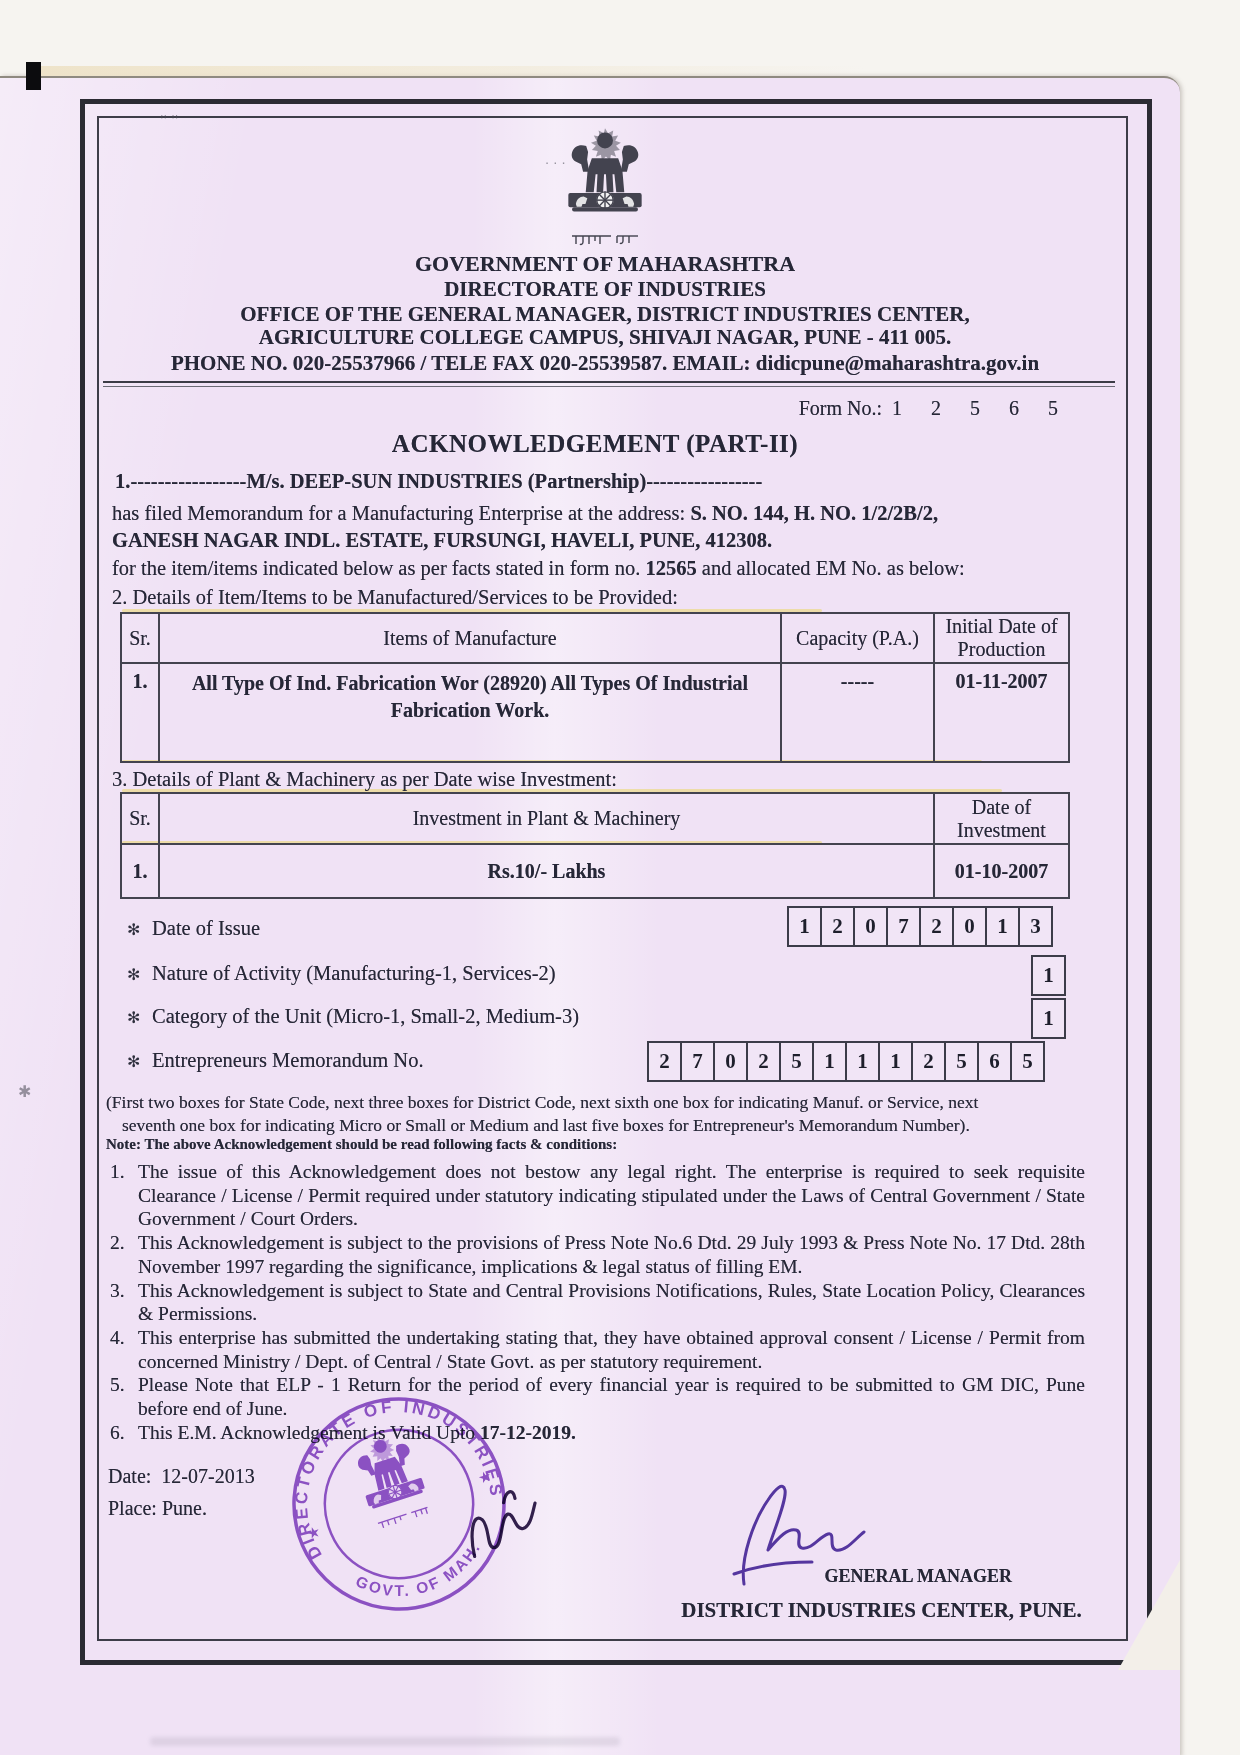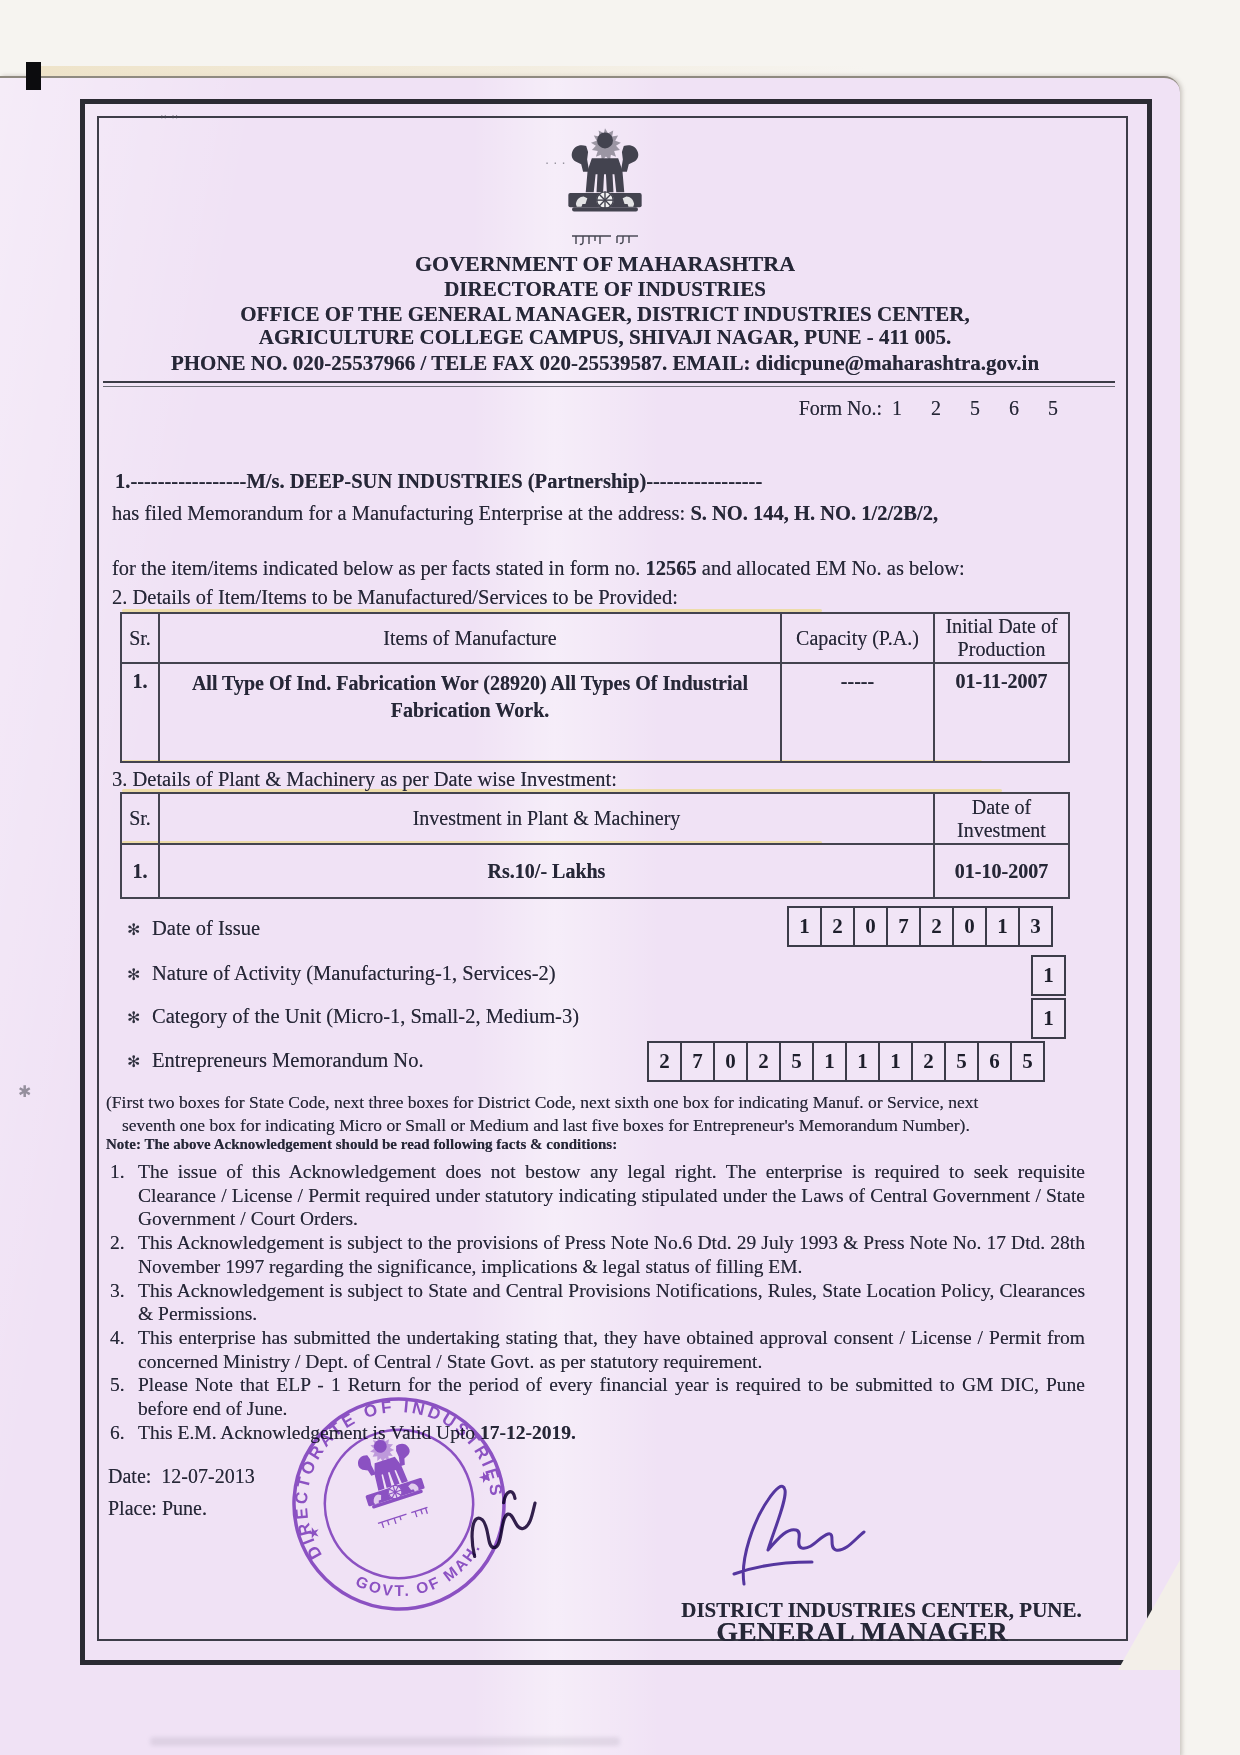--- a/index.html
+++ b/index.html
@@ -60,21 +60,21 @@
     font-weight:bold;font-size:21px;color:#1e1f2c;background:rgba(255,255,255,.12);}
   .boxrow .dbox:first-child{margin-left:0;}
   
   .paren{left:106px;width:975px;font-size:17.5px;line-height:23.5px;}
   #note-heading{left:106px;top:1136px;width:900px;font-weight:bold;font-size:15px;}
   #conditions-list{position:absolute;left:110px;top:1160px;width:975px;font-size:19.5px;line-height:23.7px;}
   .cond{position:relative;padding-left:28px;text-align:justify;}
   .cnum{position:absolute;left:0;top:0;}
   
   .footline{left:108px;font-size:20px;}
-  #gm-title{left:712px;top:1616px;width:300px;text-align:center;font-weight:bold;font-size:28px;}
+  #gm-title{left:712px;top:1566px;width:300px;text-align:right;font-weight:bold;font-size:18px;}
   #gm-office{left:654px;top:1598px;width:455px;text-align:center;font-weight:bold;font-size:21px;}
   
   #stamp{position:absolute;left:285px;top:1390px;mix-blend-mode:multiply;opacity:.92;}
   .sig{position:absolute;mix-blend-mode:multiply;}
   #emblem-top{position:absolute;left:558px;top:126px;color:#43434f;}
   #motto-top{position:absolute;left:571px;top:234px;color:#43434f;}
 </style>
 </head>
 <body>
 
@@ -135,25 +135,27 @@
   <div class="abs hdr ink" style="top:277px;">DIRECTORATE OF INDUSTRIES</div>
   <div class="abs hdr ink" style="top:302px;">OFFICE OF THE GENERAL MANAGER, DISTRICT INDUSTRIES CENTER,</div>
   <div class="abs hdr ink" style="top:325px;">AGRICULTURE COLLEGE CAMPUS, SHIVAJI NAGAR, PUNE - 411 005.</div>
   <div class="abs hdr ink" style="top:351px;">PHONE NO. 020-25537966 / TELE FAX 020-25539587. EMAIL: didicpune@maharashtra.gov.in</div>
   <div class="abs" id="rule"></div>
 
   <div class="abs ink" id="form-no">
     <span>Form No.:</span><span class="digits">1 2 5 6 5</span>
   </div>
 
+  <div class="abs ink" id="doc-title">ACKNOWLEDGEMENT (PART-II)</div>
   <div class="abs ink" id="firm-line">1.-----------------M/s. DEEP-SUN INDUSTRIES (Partnership)-----------------</div>
 
   <div class="abs bodyline ink" style="top:500px;">
     <span>has filed Memorandum for a Manufacturing Enterprise at the address: </span><span class="b">S. NO. 144, H. NO. 1/2/2B/2,</span>
   </div>
+  <div class="abs bodyline ink b" style="top:527px;">GANESH NAGAR INDL. ESTATE, FURSUNGI, HAVELI, PUNE, 412308.</div>
   <div class="abs bodyline ink" style="top:555px;">
     <span>for the item/items indicated below as per facts stated in form no. </span><span class="b">12565</span><span> and allocated EM No. as below:</span>
   </div>
   <div class="abs bodyline ink" style="top:584px;">2. Details of Item/Items to be Manufactured/Services to be Provided:</div>
 
   <div class="tbl ink" id="table1">
     <div class="cell">Sr.</div>
     <div class="cell">Items of Manufacture</div>
     <div class="cell">Capacity (P.A.)</div>
     <div class="cell last">Initial Date of Production</div>

